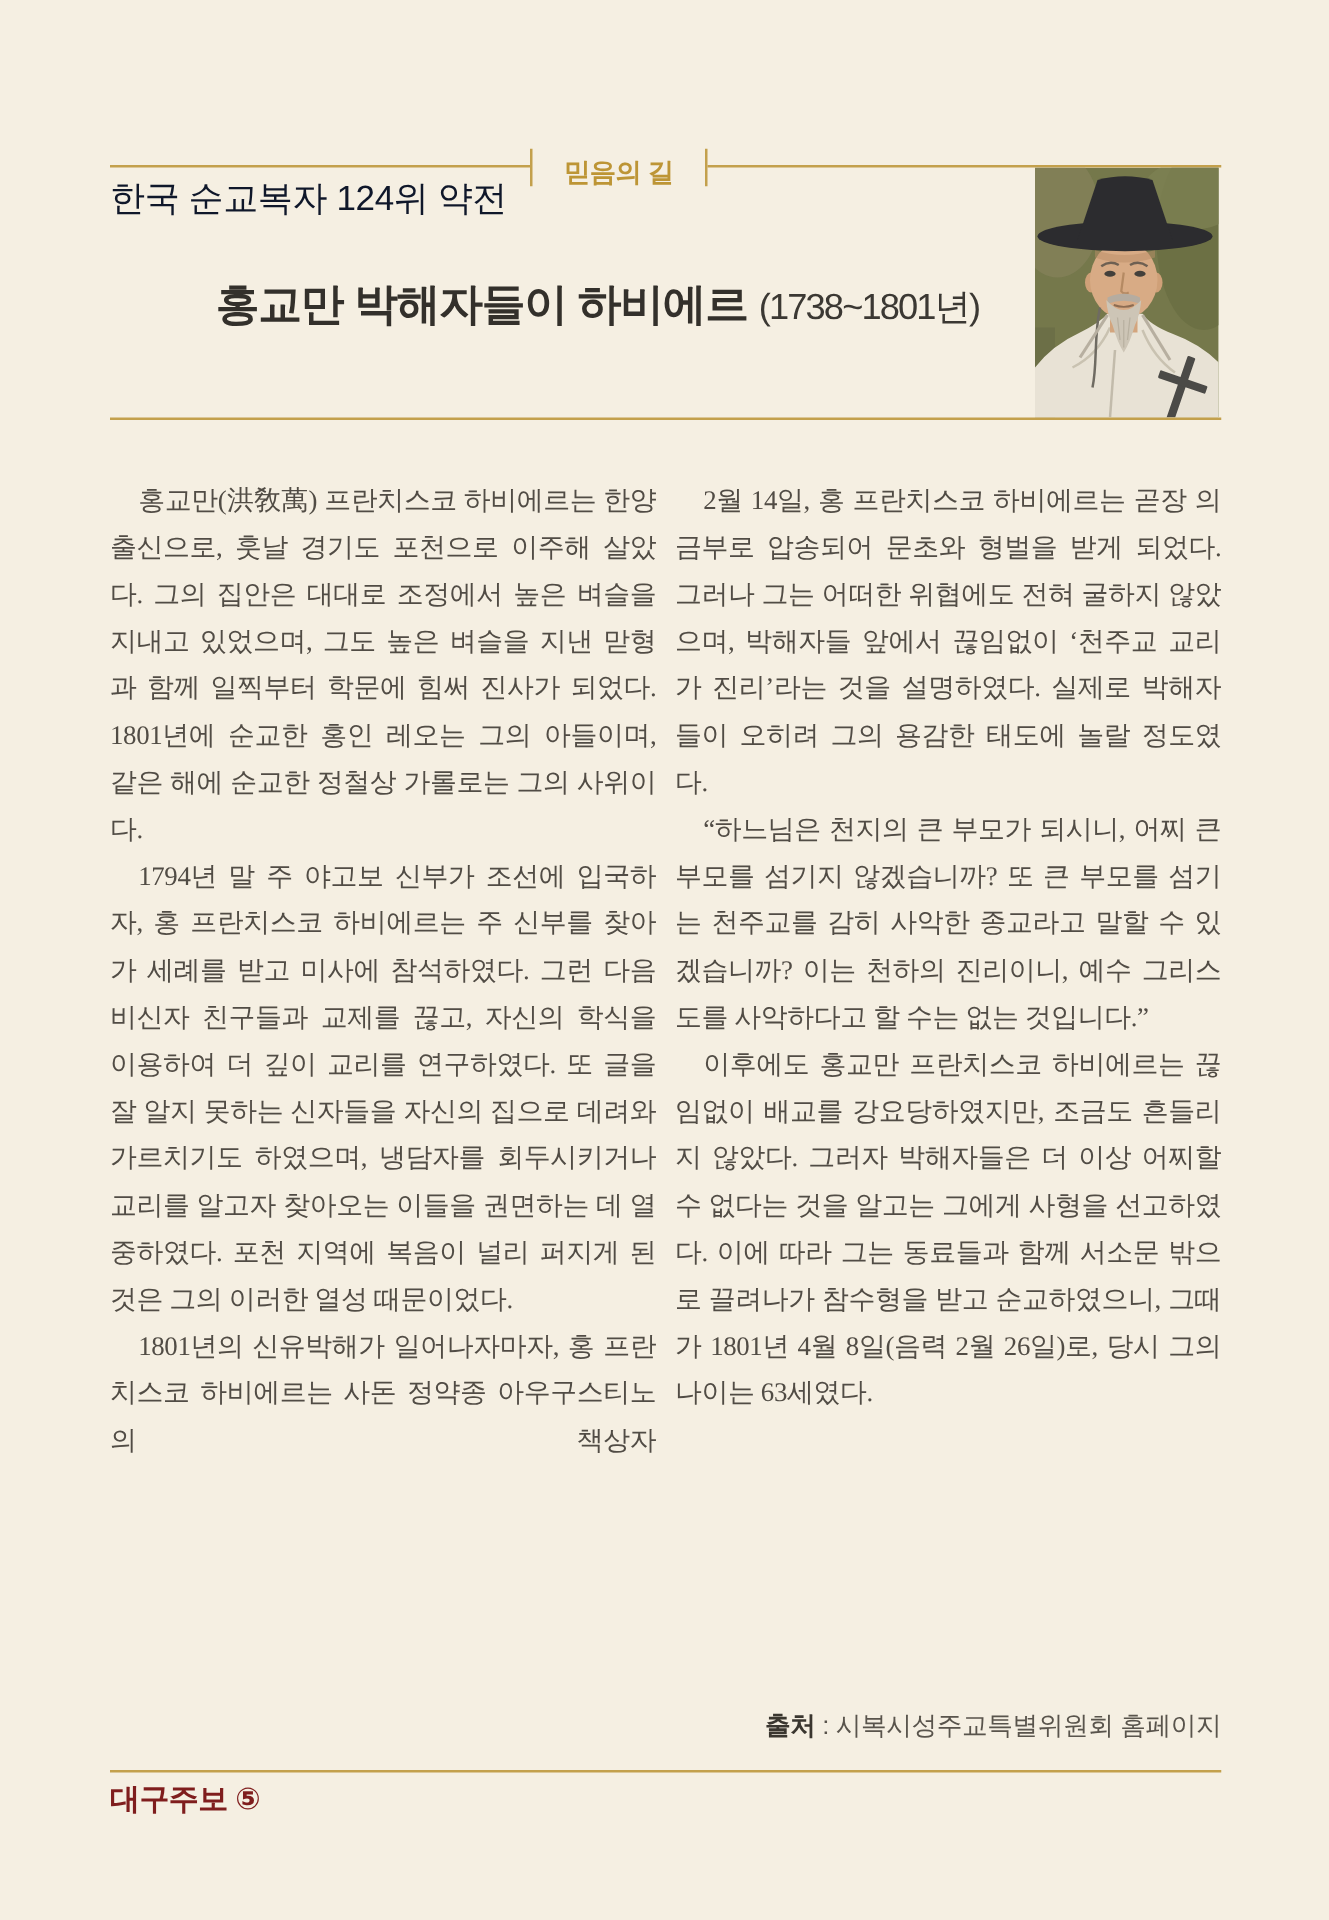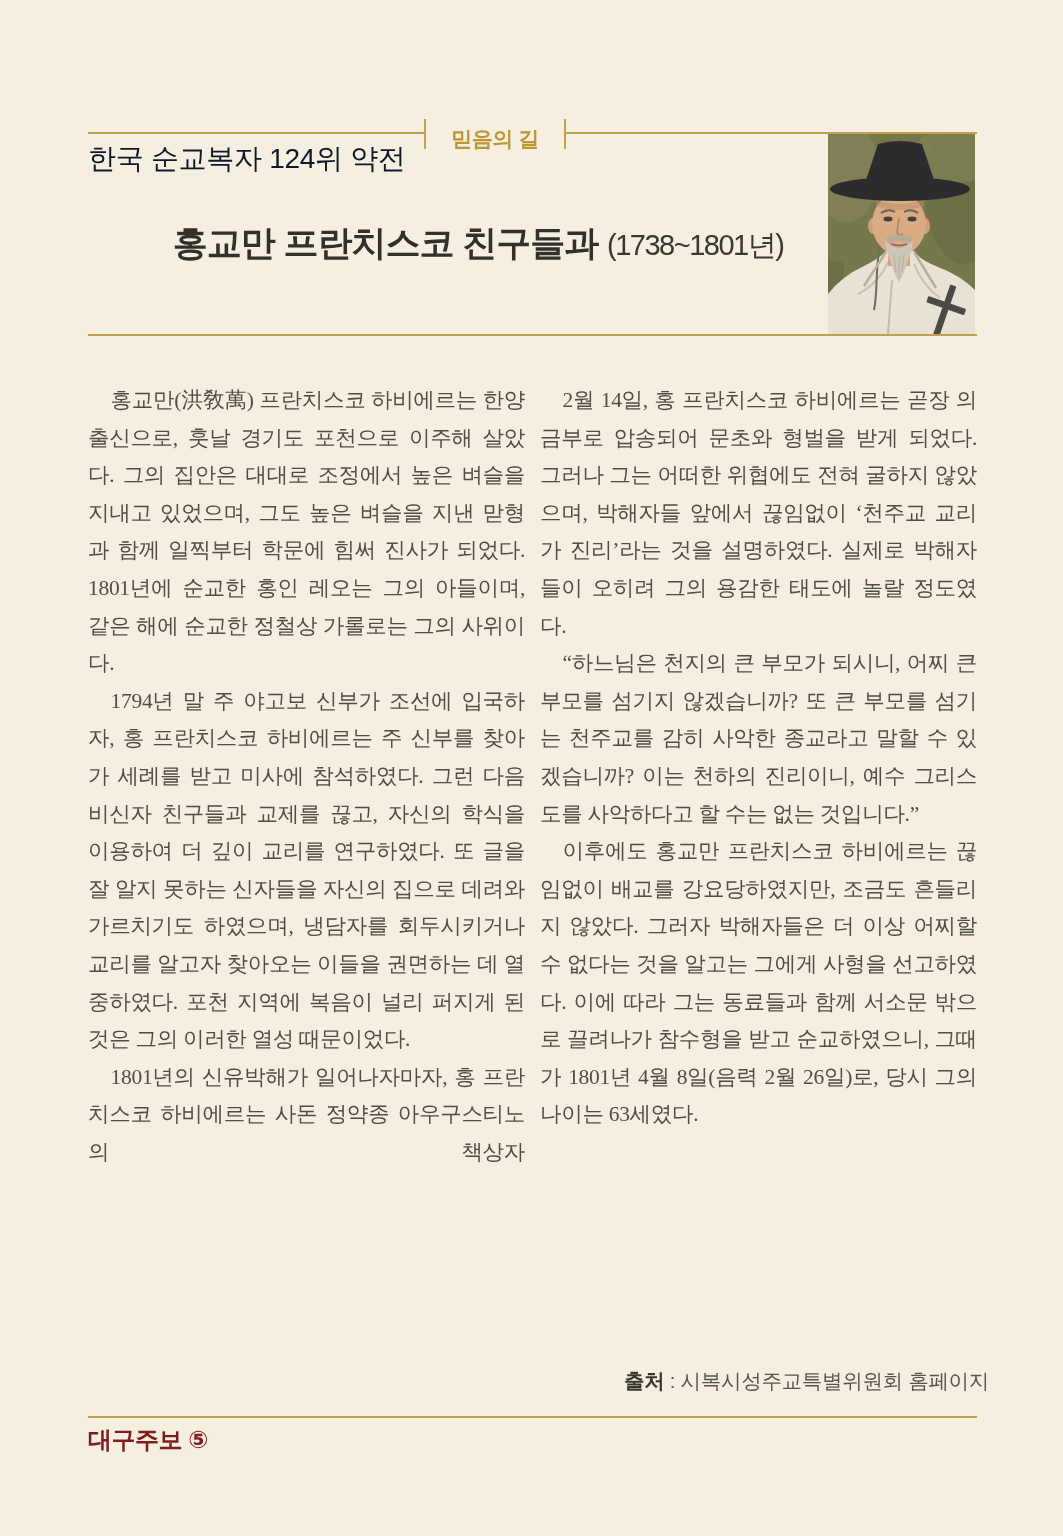--- a/index.html
+++ b/index.html
@@ -64,21 +64,21 @@
     margin:0;
     font-size:21.5px;line-height:37.6px;
     color:var(--body-text);
     letter-spacing:-0.3px;
     text-align:justify;
     text-align-last:left;
   }
   .para.indent{text-indent:1.05em;}
   .para.flow-out{text-align-last:justify;}
   .source-line{
-    position:absolute;left:100px;top:1367px;width:889px;
+    position:absolute;left:88px;top:1367px;width:889px;
     text-align:right;
     font-family:"Liberation Sans","DejaVu Sans",sans-serif;
     font-size:20.5px;line-height:28px;color:#59544c;letter-spacing:-0.3px;
   }
   .source-label{font-weight:700;color:#3a362f;}
   .footer-label{
     position:absolute;left:88px;top:1424px;width:872px;
     text-align:left;
     font-family:"Liberation Sans","DejaVu Sans",sans-serif;
     font-size:24px;font-weight:700;line-height:32px;
@@ -91,21 +91,21 @@
 <div class="page">
 
   <div class="rule rule-header-left"></div>
   <div class="tick tick-left"></div>
   <div class="section-label">믿음의 길</div>
   <div class="tick tick-right"></div>
   <div class="rule rule-header-right"></div>
 
   <div class="series-label">한국 순교복자 124위 약전</div>
 
-  <h1 class="title-row"><span class="title-main">홍교만 프란치스코 친구들과</span>
+  <h1 class="title-row"><span class="title-main">홍교만 박해자들이 하비에르</span>
     <span class="title-dates">(1738~1801년)</span></h1>
 
   <div class="portrait">
     <svg viewBox="0 0 147 200" preserveAspectRatio="none" aria-hidden="true">
 
       <rect width="147" height="200" fill="#75784b"></rect>
       <ellipse cx="18" cy="38" rx="34" ry="50" fill="#8b8560" opacity="0.55"></ellipse>
       <ellipse cx="135" cy="55" rx="38" ry="75" fill="#666a40" opacity="0.6"></ellipse>
       <ellipse cx="125" cy="22" rx="40" ry="28" fill="#7d8153" opacity="0.8"></ellipse>
       <rect x="0" y="128" width="16" height="72" fill="#5e6140" opacity="0.4"></rect>

